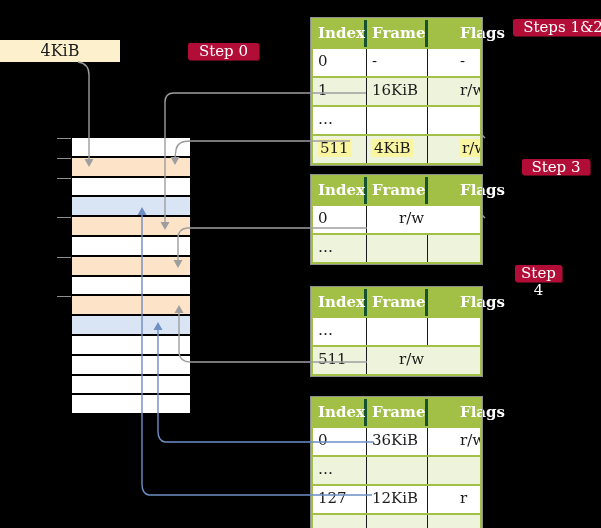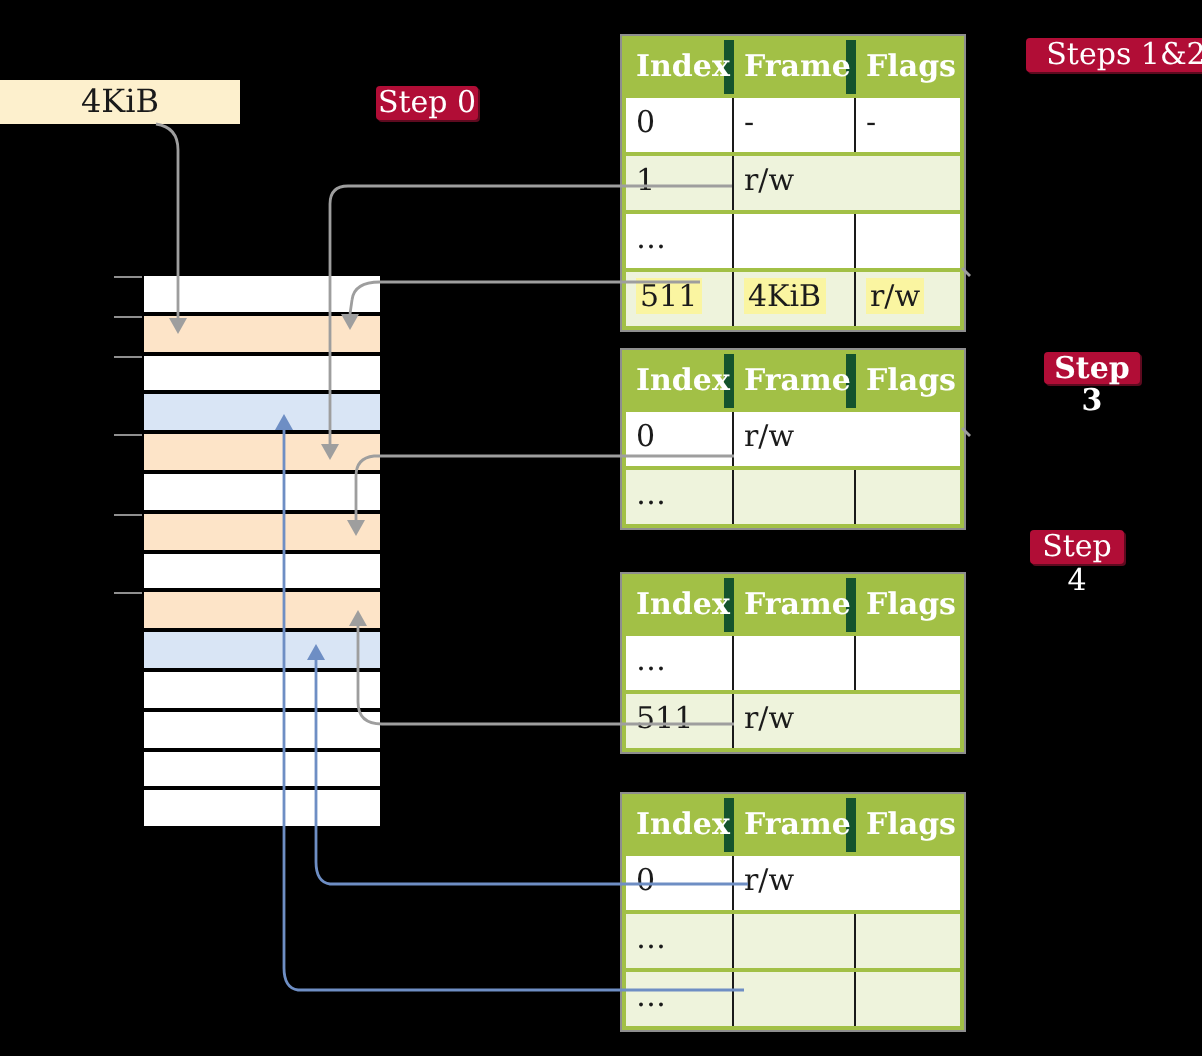--- a/index.html
+++ b/index.html
@@ -25,23 +25,23 @@
   
   .badge {
     position: absolute;
     background: #b10d36;
     color: #fff;
     font-size: 15px;
     text-align: center;
     border-radius: 2px;
     box-shadow: 1px 1px 0 #5e0a1f;
   }
-  #badge-step0   { left: 188px; top: 43px;  width: 51px; height: 17px; line-height: 17px; }
+  #badge-step0   { left: 188px; top: 43px;  width: 71px; height: 17px; line-height: 17px; }
   #badge-steps12 { left: 513px; top: 19px;  width: 100px; height: 17px; line-height: 17px; }
-  #badge-step3   { left: 522px; top: 176px; width: 48px; height: 16px; line-height: 16px; font-weight: bold; }
+  #badge-step3   { left: 522px; top: 159px; width: 68px; height: 16px; line-height: 16px; }
   #badge-step4   { left: 515px; top: 265px; width: 47px; height: 17px; line-height: 17px; }
   
   .memrow {
     position: absolute; left: 72px; width: 118px; height: 17.8px;
   }
   .tick {
     position: absolute; left: 57px; width: 14px; height: 1px;
     background: #8f8f8f;
   }
   
@@ -49,33 +49,33 @@
     position: absolute;
     width: 171px;
     box-sizing: border-box;
     border: 2px solid #a2c046;
     outline: 1px solid #8e8e8e;
     background: #fff;
   }
   .pg-head { display: flex; background: #a2c046; height: 27px; }
   .pg-head .cell {
     color: #fff; font-weight: bold; font-size: 15px; line-height: 27px;
-    border-right: 5px solid #14532d;
+    border-right: 3px solid #14532d;
   }
   .pg-head .cell:last-child { border-right: none; }
   .pg-row { display: flex; height: 27px; border-top: 2px solid #a2c046; background: #fff; }
   .pg-row.alt { background: #eef3dc; }
   .pg-row .cell {
     color: #1b1b1b; font-size: 15px; line-height: 25px;
     border-right: 1px solid #1a1a1a;
     white-space: nowrap; overflow: hidden;
   }
   .pg-row .cell:last-child { border-right: none; }
   .cell { box-sizing: border-box; padding-left: 5px; }
-  .c0 { width: 54px; } .c1 { width: 61px; } .c2 { flex: 1; }
+  .c0 { width: 54px; } .c1 { width: 61px; } .c2 { flex: 1; margin-left: 27px; }
   .hl { background: #faf5a1; padding: 0 2px; }
   
   #arrows {
     position: absolute; left: 0; top: 0;
     width: 601px; height: 528px;
     pointer-events: none;
   }
 </style>
 </head>
 <body>
@@ -118,20 +118,21 @@
           <div class="cell c1">Frame</div>
           <div class="cell c2">Flags</div>
         </div>
         <div class="pg-row">
           <div class="cell c0">0</div>
           <div class="cell c1">-</div>
           <div class="cell c2">-</div>
         </div>
         <div class="pg-row alt">
           <div class="cell c0">1</div>
+          <div class="cell c1">16KiB</div>
           <div class="cell c2">r/w</div>
         </div>
         <div class="pg-row">
           <div class="cell c0">…</div>
           <div class="cell c1"></div>
           <div class="cell c2"></div>
         </div>
         <div class="pg-row alt">
           <div class="cell c0"><span class="hl">511</span></div>
           <div class="cell c1"><span class="hl">4KiB</span></div>
@@ -171,26 +172,32 @@
         </div>
       </div>
       <div class="pgtable" style="left: 311px; top: 397px;">
         <div class="pg-head">
           <div class="cell c0">Index</div>
           <div class="cell c1">Frame</div>
           <div class="cell c2">Flags</div>
         </div>
         <div class="pg-row">
           <div class="cell c0">0</div>
-          <div class="cell c2">r/w</div>
-        </div>
-        <div class="pg-row alt">
-          <div class="cell c0">…</div>
-          <div class="cell c1"></div>
-          <div class="cell c2"></div>
+          <div class="cell c1">36KiB</div>
+          <div class="cell c2">r/w</div>
+        </div>
+        <div class="pg-row alt">
+          <div class="cell c0">…</div>
+          <div class="cell c1"></div>
+          <div class="cell c2"></div>
+        </div>
+        <div class="pg-row">
+          <div class="cell c0">127</div>
+          <div class="cell c1">12KiB</div>
+          <div class="cell c2">r</div>
         </div>
         <div class="pg-row alt">
           <div class="cell c0">…</div>
           <div class="cell c1"></div>
           <div class="cell c2"></div>
         </div>
       </div>
     </div>
 
   <svg id="arrows" viewBox="0 0 601 528" xmlns="http://www.w3.org/2000/svg">

